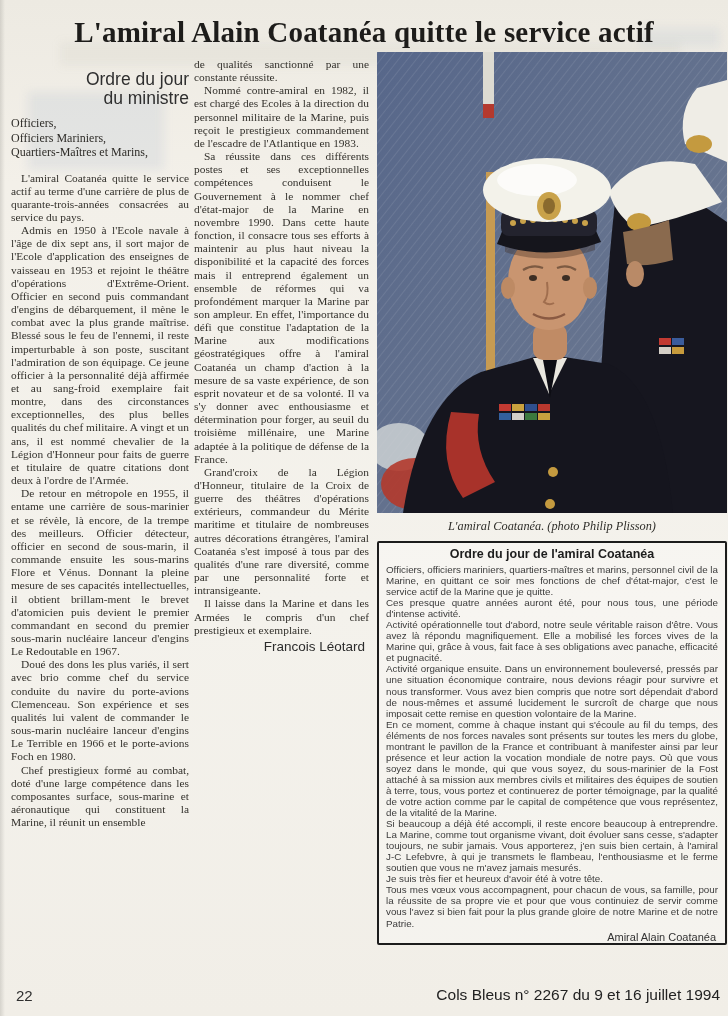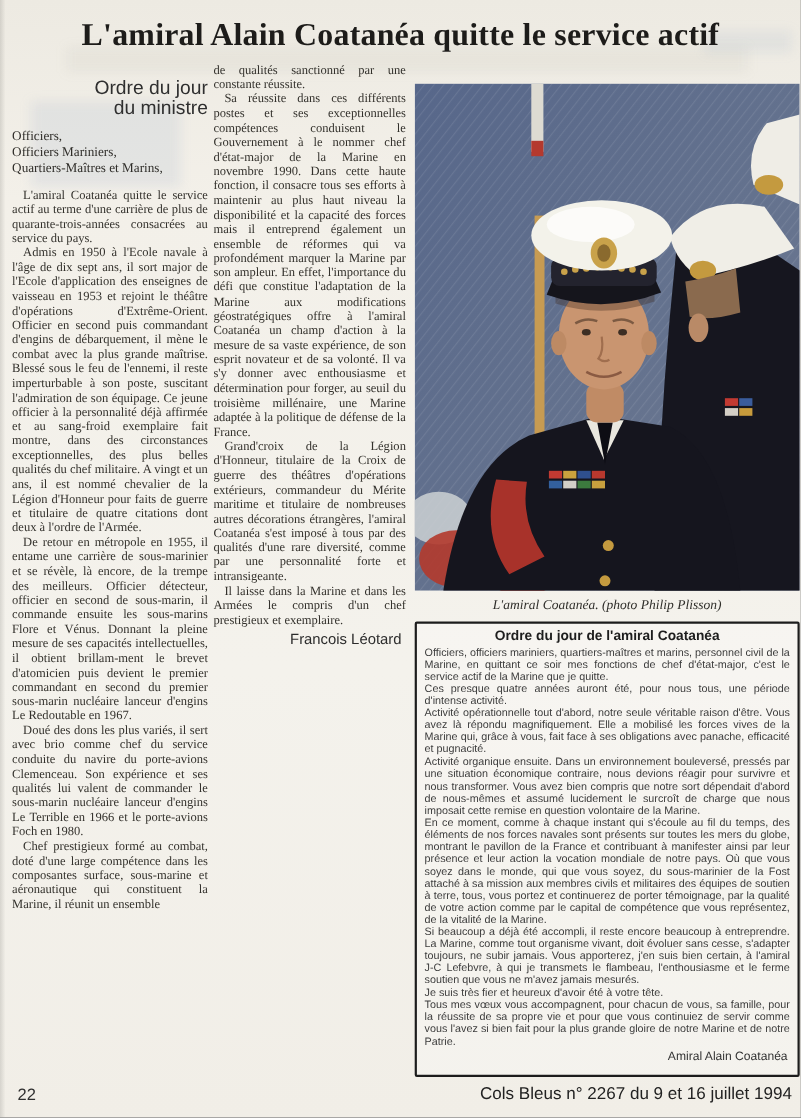--- a/index.html
+++ b/index.html
@@ -37,30 +37,30 @@
   .body-p{
     margin:0;font-size:11.4px;line-height:13.15px;text-align:justify;
     color:#33312c;hyphens:none;-webkit-hyphens:none;
   }
   .body-p.indent{text-indent:10px;}
   .article-signature{
     margin-top:2px;text-align:right;padding-right:4px;
     font-family:"Liberation Sans",sans-serif;font-size:13.5px;color:#2c2c2c;
   }
 
-  .right{position:absolute;left:377px;top:76px;width:350px;}
+  .right{position:absolute;left:377px;top:52px;width:350px;}
   .photo{width:350px;height:461px;display:block;}
   .photo svg{display:block;}
   .caption{
     margin-top:6px;text-align:center;font-style:italic;
     font-size:12.3px;color:#2f2e2a;
   }
   .box{
     margin-top:7px;border:2px solid #1c1c1c;border-radius:2px;
-    padding:3px 7px 10px 7px;background:rgba(255,255,255,0.25);
+    padding:3px 7px 0 7px;background:rgba(255,255,255,0.25);
   }
   .box-title{
     text-align:center;font-family:"Liberation Sans",sans-serif;
     font-weight:700;font-size:12.5px;color:#1d1d1d;margin:1px 0 3px 0;
   }
   .box-p{
     margin:0;font-family:"Liberation Sans",sans-serif;
     font-size:9.8px;line-height:11.05px;text-align:justify;color:#3c3c3c;
     hyphens:none;-webkit-hyphens:none;
   }
@@ -101,20 +101,21 @@
     </div>
     <p class="body-p indent">L'amiral Coatanéa quitte le service actif au terme d'une carrière de plus de quarante-trois-années consacrées au service du pays.</p>
     <p class="body-p indent">Admis en 1950 à l'Ecole navale à l'âge de dix sept ans, il sort major de l'Ecole d'application des enseignes de vaisseau en 1953 et rejoint le théâtre d'opérations d'Extrême-Orient. Officier en second puis commandant d'engins de débarquement, il mène le combat avec la plus grande maîtrise. Blessé sous le feu de l'ennemi, il reste imperturbable à son poste, suscitant l'admiration de son équipage. Ce jeune officier à la personnalité déjà affirmée et au sang-froid exemplaire fait montre, dans des circonstances exceptionnelles, des plus belles qualités du chef militaire. A vingt et un ans, il est nommé chevalier de la Légion d'Honneur pour faits de guerre et titulaire de quatre citations dont deux à l'ordre de l'Armée.</p>
     <p class="body-p indent">De retour en métropole en 1955, il entame une carrière de sous-marinier et se révèle, là encore, de la trempe des meilleurs. Officier détecteur, officier en second de sous-marin, il commande ensuite les sous-marins Flore et Vénus. Donnant la pleine mesure de ses capacités intellectuelles, il obtient brillam-ment le brevet d'atomicien puis devient le premier commandant en second du premier sous-marin nucléaire lanceur d'engins Le Redoutable en 1967.</p>
     <p class="body-p indent">Doué des dons les plus variés, il sert avec brio comme chef du service conduite du navire du porte-avions Clemenceau. Son expérience et ses qualités lui valent de commander le sous-marin nucléaire lanceur d'engins Le Terrible en 1966 et le porte-avions Foch en 1980.</p>
     <p class="body-p indent">Chef prestigieux formé au combat, doté d'une large compétence dans les composantes surface, sous-marine et aéronautique qui constituent la Marine, il réunit un ensemble</p>
   </div>
 
   <div class="col col2">
     <p class="body-p">de qualités sanctionné par une constante réussite.</p>
+    <p class="body-p indent">Nommé contre-amiral en 1982, il est chargé des Ecoles à la direction du personnel militaire de la Marine, puis reçoit le prestigieux commandement de l'escadre de l'Atlantique en 1983.</p>
     <p class="body-p indent">Sa réussite dans ces différents postes et ses exceptionnelles compétences conduisent le Gouvernement à le nommer chef d'état-major de la Marine en novembre 1990. Dans cette haute fonction, il consacre tous ses efforts à maintenir au plus haut niveau la disponibilité et la capacité des forces mais il entreprend également un ensemble de réformes qui va profondément marquer la Marine par son ampleur. En effet, l'importance du défi que constitue l'adaptation de la Marine aux modifications géostratégiques offre à l'amiral Coatanéa un champ d'action à la mesure de sa vaste expérience, de son esprit novateur et de sa volonté. Il va s'y donner avec enthousiasme et détermination pour forger, au seuil du troisième millénaire, une Marine adaptée à la politique de défense de la France.</p>
     <p class="body-p indent">Grand'croix de la Légion d'Honneur, titulaire de la Croix de guerre des théâtres d'opérations extérieurs, commandeur du Mérite maritime et titulaire de nombreuses autres décorations étrangères, l'amiral Coatanéa s'est imposé à tous par des qualités d'une rare diversité, comme par une personnalité forte et intransigeante.</p>
     <p class="body-p indent">Il laisse dans la Marine et dans les Armées le compris d'un chef prestigieux et exemplaire.</p>
     <div class="article-signature">Francois Léotard</div>
   </div>
 
   <div class="right">
     <div class="photo">
       <svg width="350" height="461" viewBox="0 0 350 461" xmlns="http://www.w3.org/2000/svg">
         <defs>

